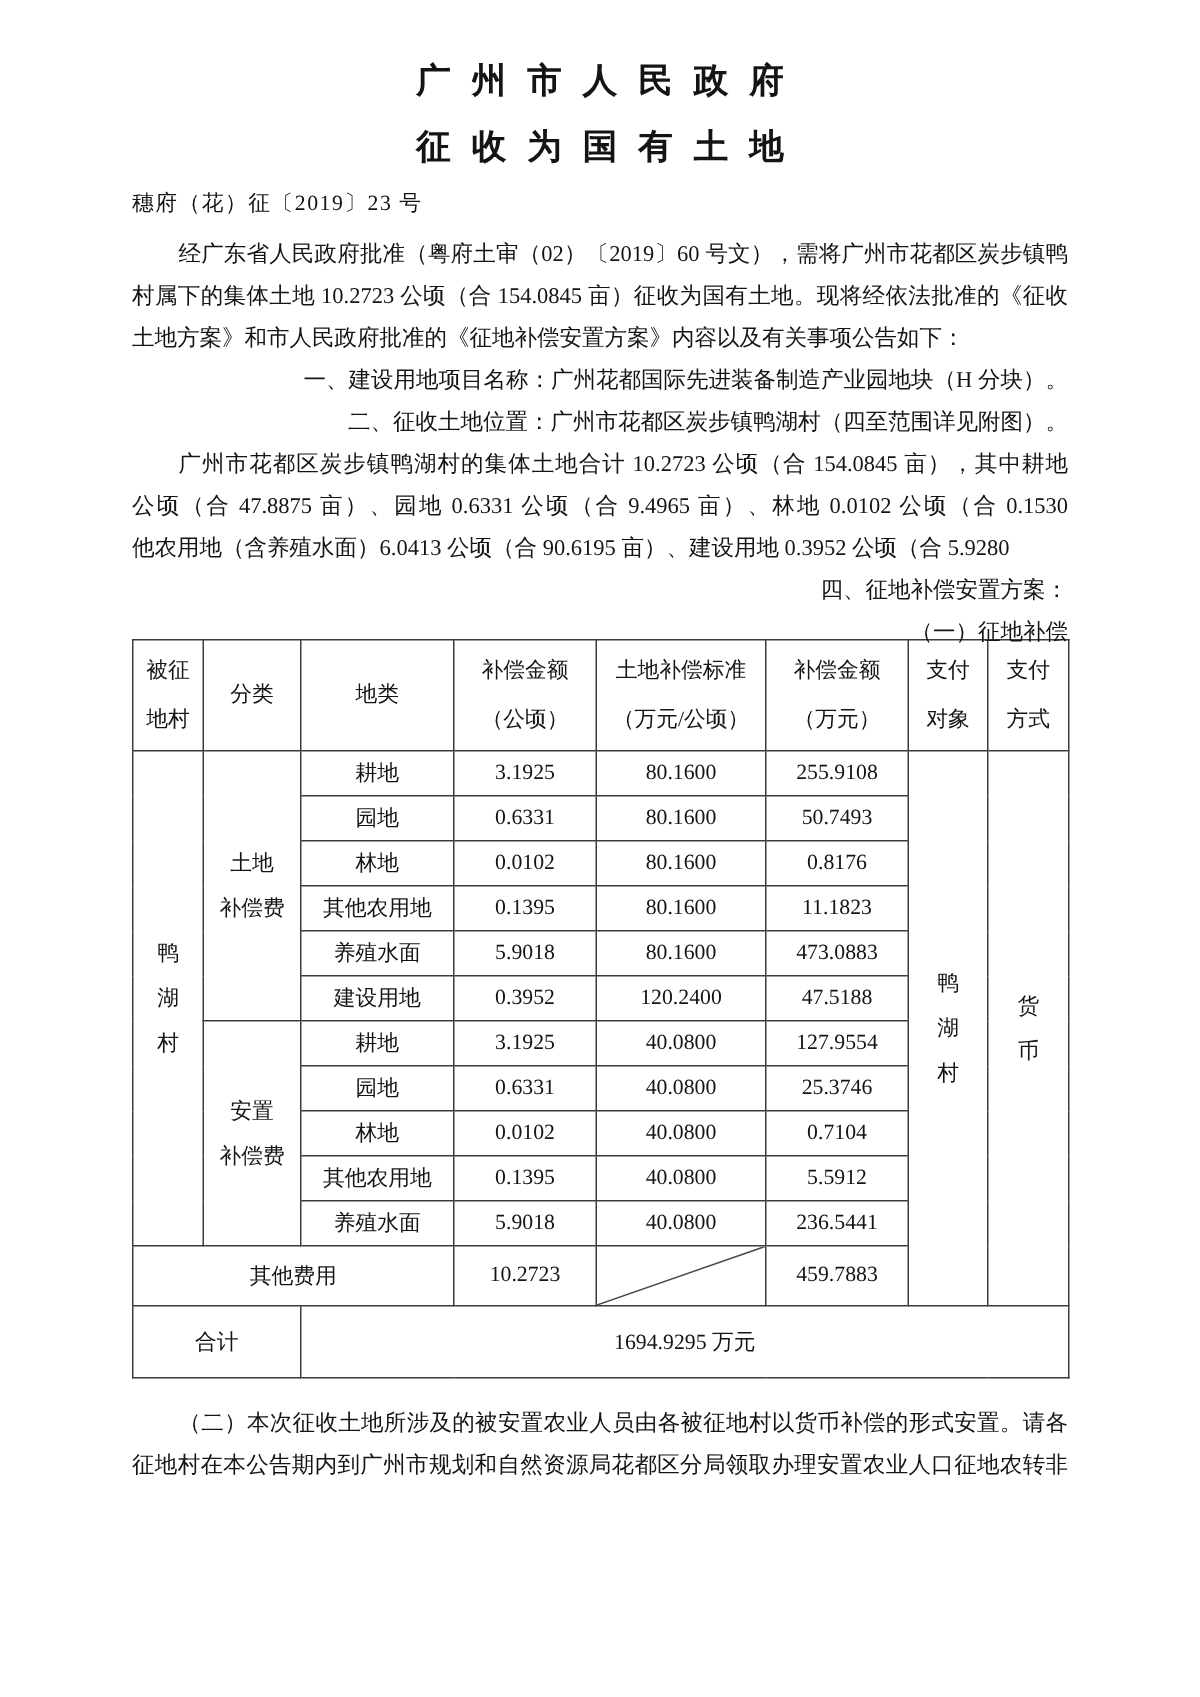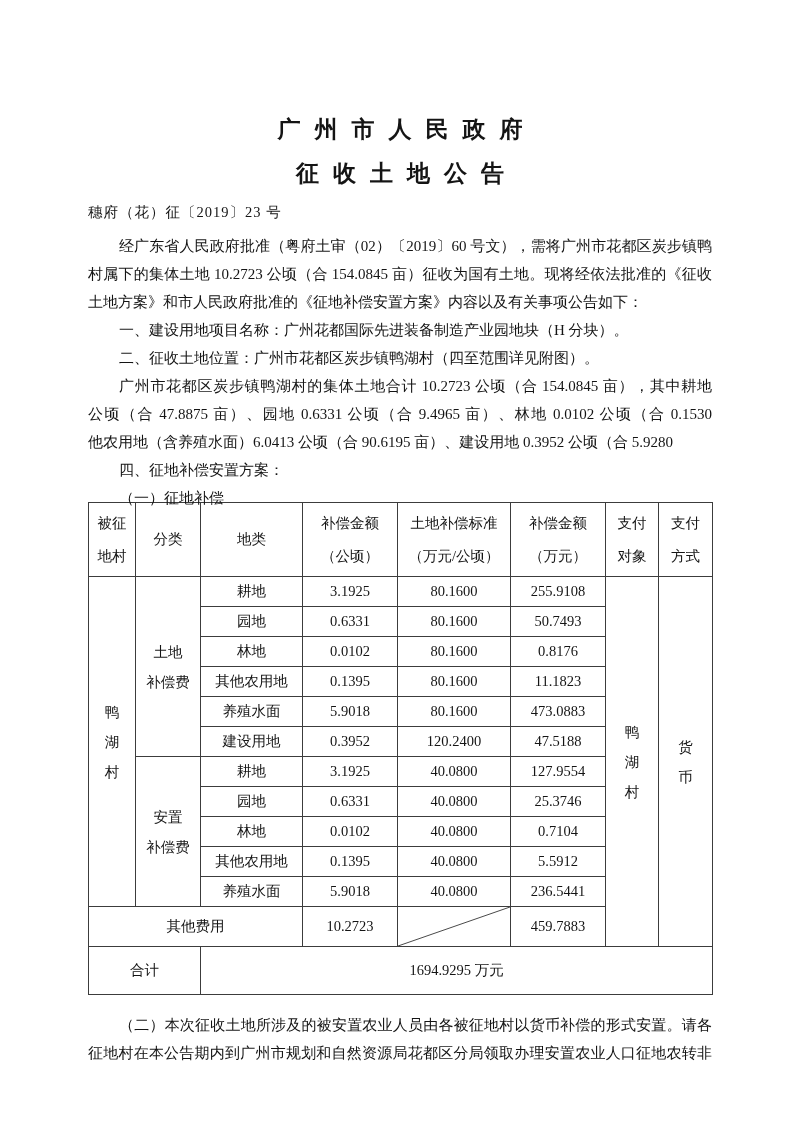--- a/index.html
+++ b/index.html
@@ -6,21 +6,21 @@
   html, body { margin: 0; padding: 0; background: #e8e8e8; }
   .page {
     width: 800px; height: 1131px;
     background: #ffffff;
     margin: 0 auto;
     position: relative;
     overflow: hidden;
     font-family: "Liberation Serif", "DejaVu Serif", serif;
     color: #141414;
   }
-  .content { width: 624px; margin-left: 88px; padding-top: 116px; }
+  .content { width: 624px; margin-left: 88px; padding-top: 40px; }
 
   .title {
     text-align: center;
     font-size: 23px;
     font-weight: bold;
     letter-spacing: 14px;
     text-indent: 14px;
     line-height: 28px;
     white-space: nowrap;
   }
@@ -28,21 +28,21 @@
   .docno {
     text-align: left;
     font-size: 14.5px;
     letter-spacing: 1px;
     line-height: 20px;
     margin-top: 14px;
   }
 
   .bodytext { margin-top: 10px; font-size: 15px; }
   .line { line-height: 28px; height: 28px; overflow: hidden; }
-  .indent { text-indent: 31px; }
+  .indent { text-indent: 31px; text-align: right; }
   .jfull { text-align: justify; text-align-last: justify; }
 
   table.comp {
     width: 624px;
     border-collapse: collapse;
     margin-top: -10px;
     font-size: 14.5px;
     table-layout: fixed;
   }
   table.comp th, table.comp td {
@@ -65,21 +65,21 @@
 
   .footer { margin-top: 16px; font-size: 15px; }
 </style>
 </head>
 <body>
 
 <div class="page">
   <div class="content">
 
     <div class="title">广州市人民政府</div>
-    <div class="title title-sub">征收土地公告</div>
+    <div class="title title-sub">征收为国有土地</div>
     <div class="docno">穗府（花）征〔2019〕23 号</div>
 
     <div class="bodytext">
       <div class="line indent jfull">经广东省人民政府批准（粤府土审（02）〔2019〕60 号文），需将广州市花都区炭步镇鸭湖</div>
       <div class="line jfull">村属下的集体土地 10.2723 公顷（合 154.0845 亩）征收为国有土地。现将经依法批准的《征收</div>
       <div class="line">土地方案》和市人民政府批准的《征地补偿安置方案》内容以及有关事项公告如下：</div>
       <div class="line indent">一、建设用地项目名称：广州花都国际先进装备制造产业园地块（H 分块）。</div>
       <div class="line indent">二、征收土地位置：广州市花都区炭步镇鸭湖村（四至范围详见附图）。</div>
       <div class="line indent jfull">广州市花都区炭步镇鸭湖村的集体土地合计 10.2723 公顷（合 154.0845 亩），其中耕地 3.1925</div>
       <div class="line jfull">公顷（合 47.8875 亩）、园地 0.6331 公顷（合 9.4965 亩）、林地 0.0102 公顷（合 0.1530 亩）、其</div>

